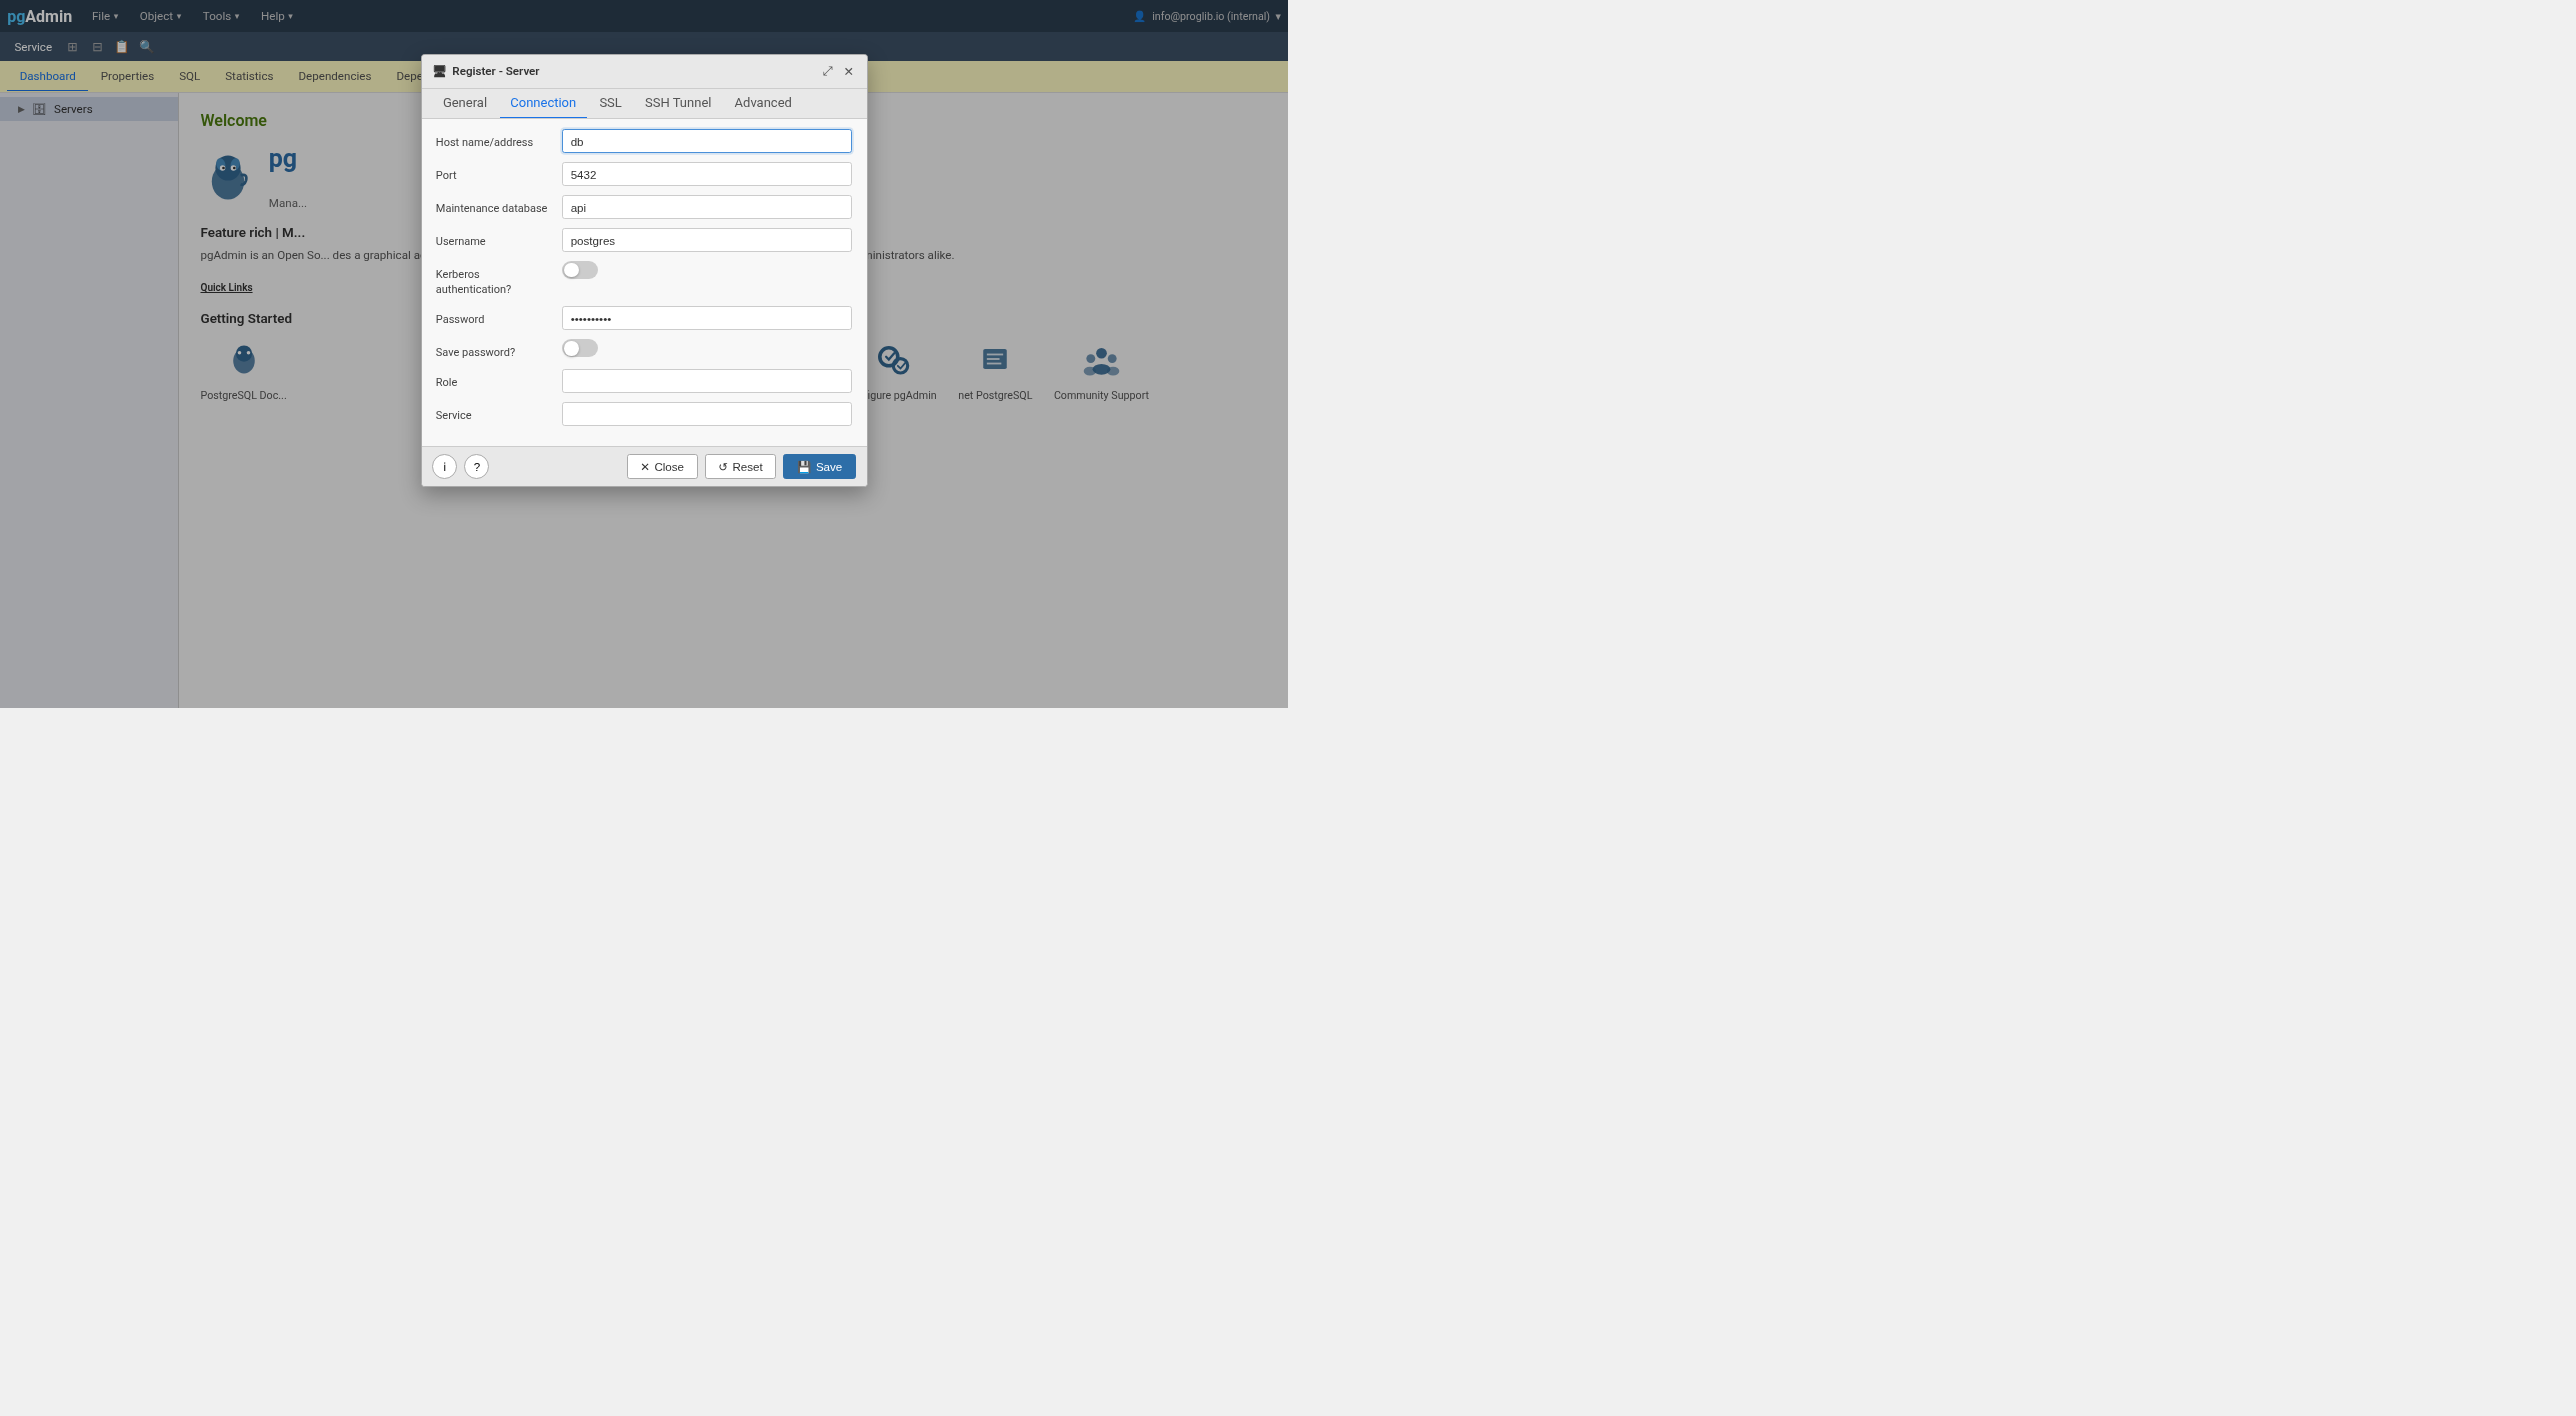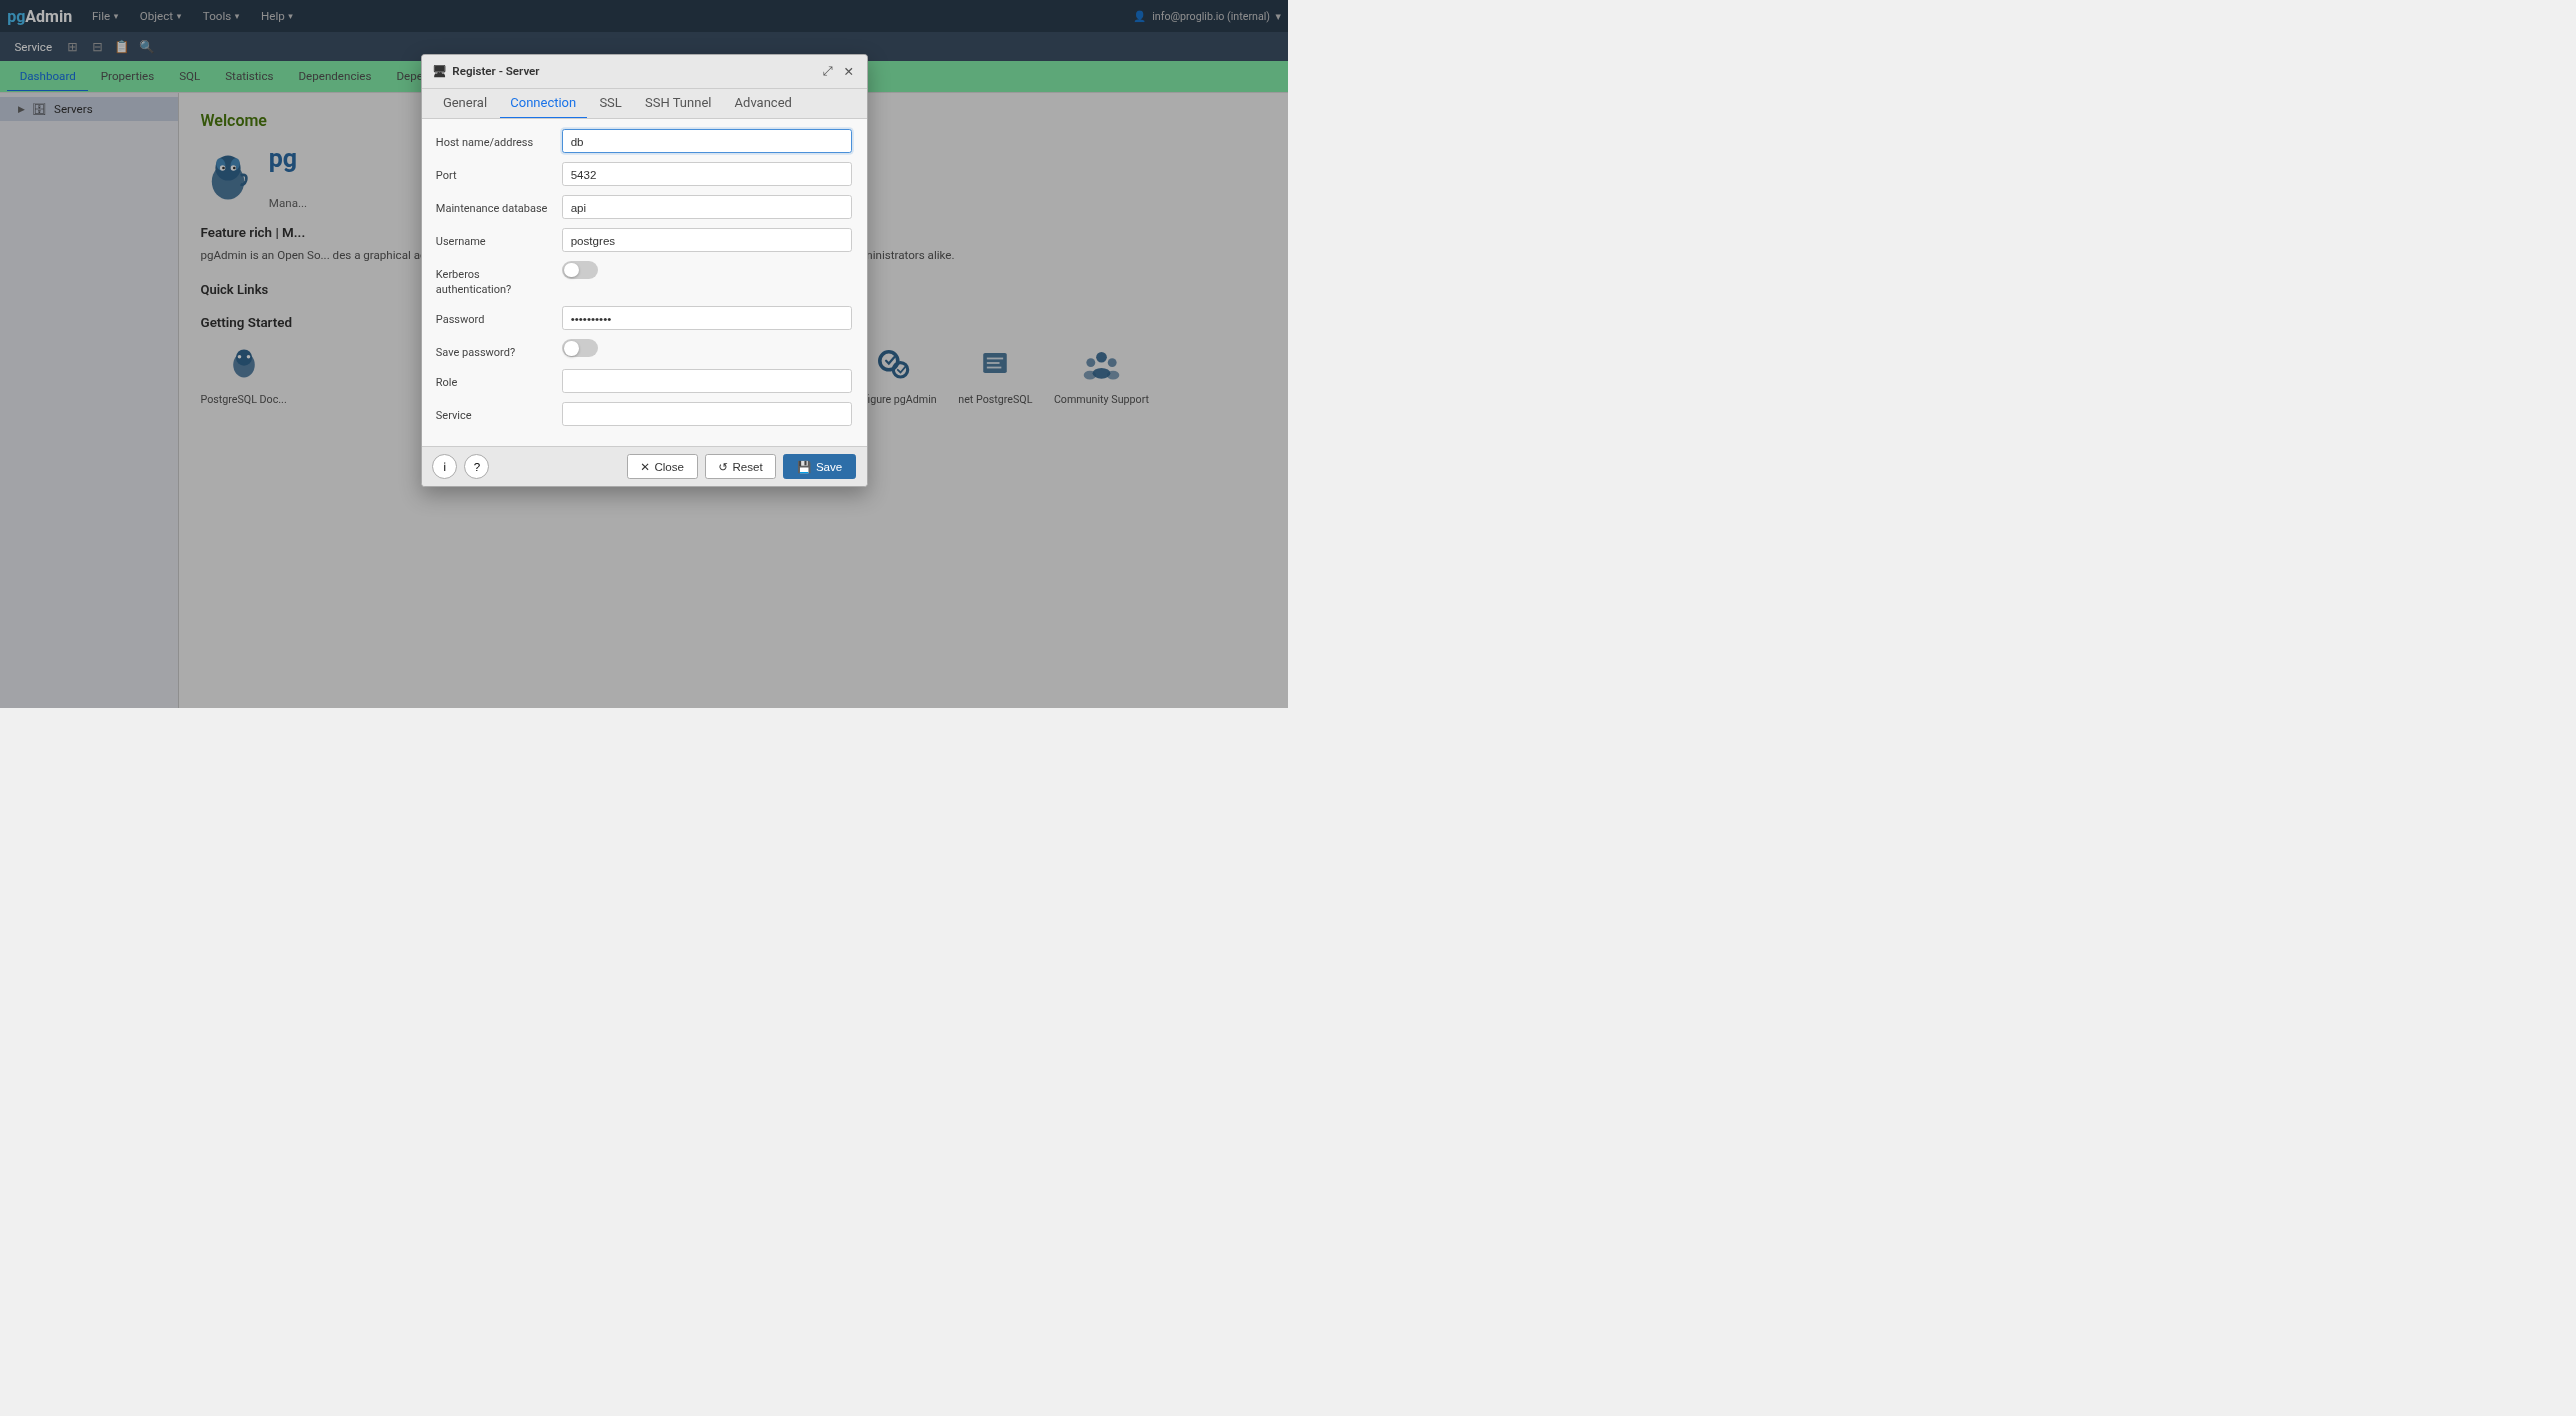--- a/index.html
+++ b/index.html
@@ -74,21 +74,21 @@
       cursor: pointer;
       display: flex;
       align-items: center;
       justify-content: center;
       font-size: 12.5px;
       border-radius: 2.7px;
     }
 
     
     .tab-bar {
-      background: #86efac;
+      background: #fef9c3;
       border-bottom: 0.9px solid #ddd;
       display: flex;
       align-items: center;
       padding: 0 7.2px;
       height: 32px;
     }
     .tab-item {
       padding: 7.2px 12.5px;
       cursor: pointer;
       font-size: 11.6px;
@@ -167,25 +167,26 @@
       font-weight: 600;
       color: #333;
       margin-bottom: 7.2px;
     }
     .desc-text {
       font-size: 11.6px;
       color: #555;
       line-height: 1.5;
     }
     .quick-links-title {
-      font-size: 13px;
+      font-size: 10px;
       font-weight: 600;
       color: #333;
       margin-top: 18px;
       margin-bottom: 10.7px;
+      text-decoration: underline;
     }
     .getting-started-title {
       font-size: 13.4px;
       font-weight: 600;
       color: #333;
       margin-top: 18px;
       margin-bottom: 10.7px;
     }
     .links-row {
       display: flex;

